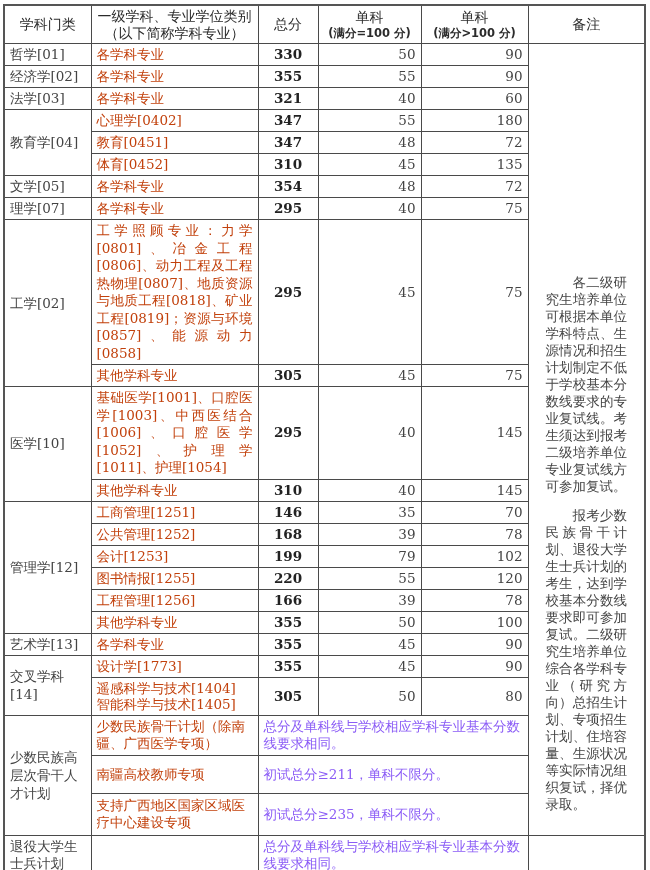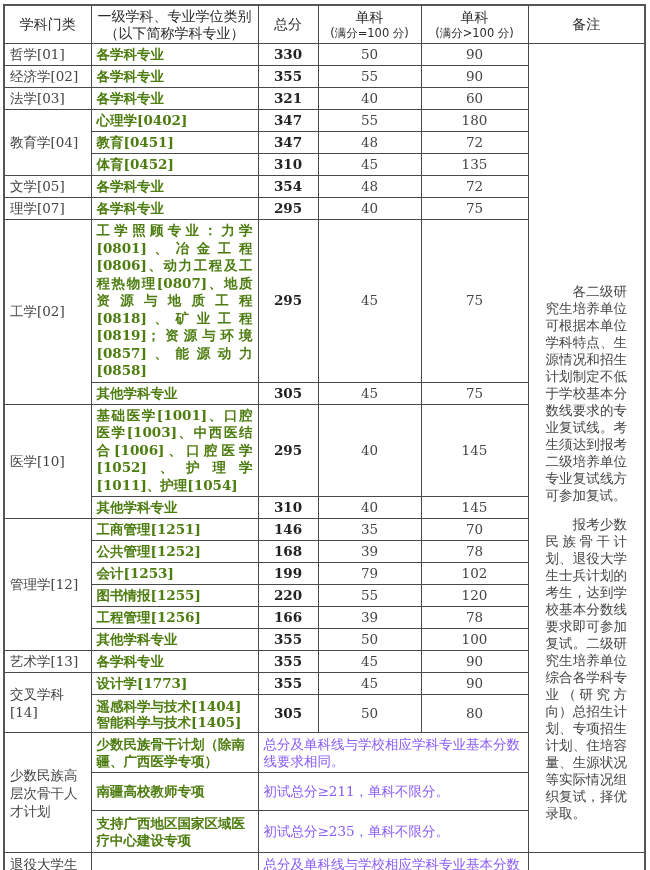--- a/index.html
+++ b/index.html
@@ -23,27 +23,27 @@
   table.grid { border: 2px solid #555; }
   th {
     font-family: "DejaVu Sans", "Liberation Sans", sans-serif;
     font-weight: normal;
     font-size: 14px;
     color: #2b2b2b;
     text-align: center;
     height: 37px;
     line-height: 16px;
   }
-  th .sub { display: block; font-size: 11.5px; line-height: 15px; }
+  th .sub { display: block; font-size: 11.5px; line-height: 15px; font-weight: bold; }
   th.two-line { font-size: 14px; line-height: 15px; }
   td.cat { text-align: left; font-size: 13.5px; color: #444; }
-  td.major { text-align: left; font-size: 13.5px; color: #4d7c0f; font-weight: bold; }
+  td.major { text-align: left; font-size: 13.5px; color: #c2410c; }
   td.major.justify { text-align: justify; text-align-last: left; line-height: 17.5px; padding-top: 2px; padding-bottom: 2px; }
   td.total { text-align: center; font-weight: bold; color: #222; font-size: 13.5px; margin-left: 35px; }
-  td.num { text-align: center; color: #444; font-size: 13.5px; }
+  td.num { text-align: right; color: #444; font-size: 13.5px; }
   td.note-wide { text-align: left; color: #8b5cf6; font-size: 13.5px; line-height: 17px; }
   td.remarks {
     vertical-align: top;
     text-align: justify;
     text-align-last: left;
     font-size: 13.5px;
     line-height: 16.4px;
     color: #444;
     padding: 0 6px 0 7px;
   }

